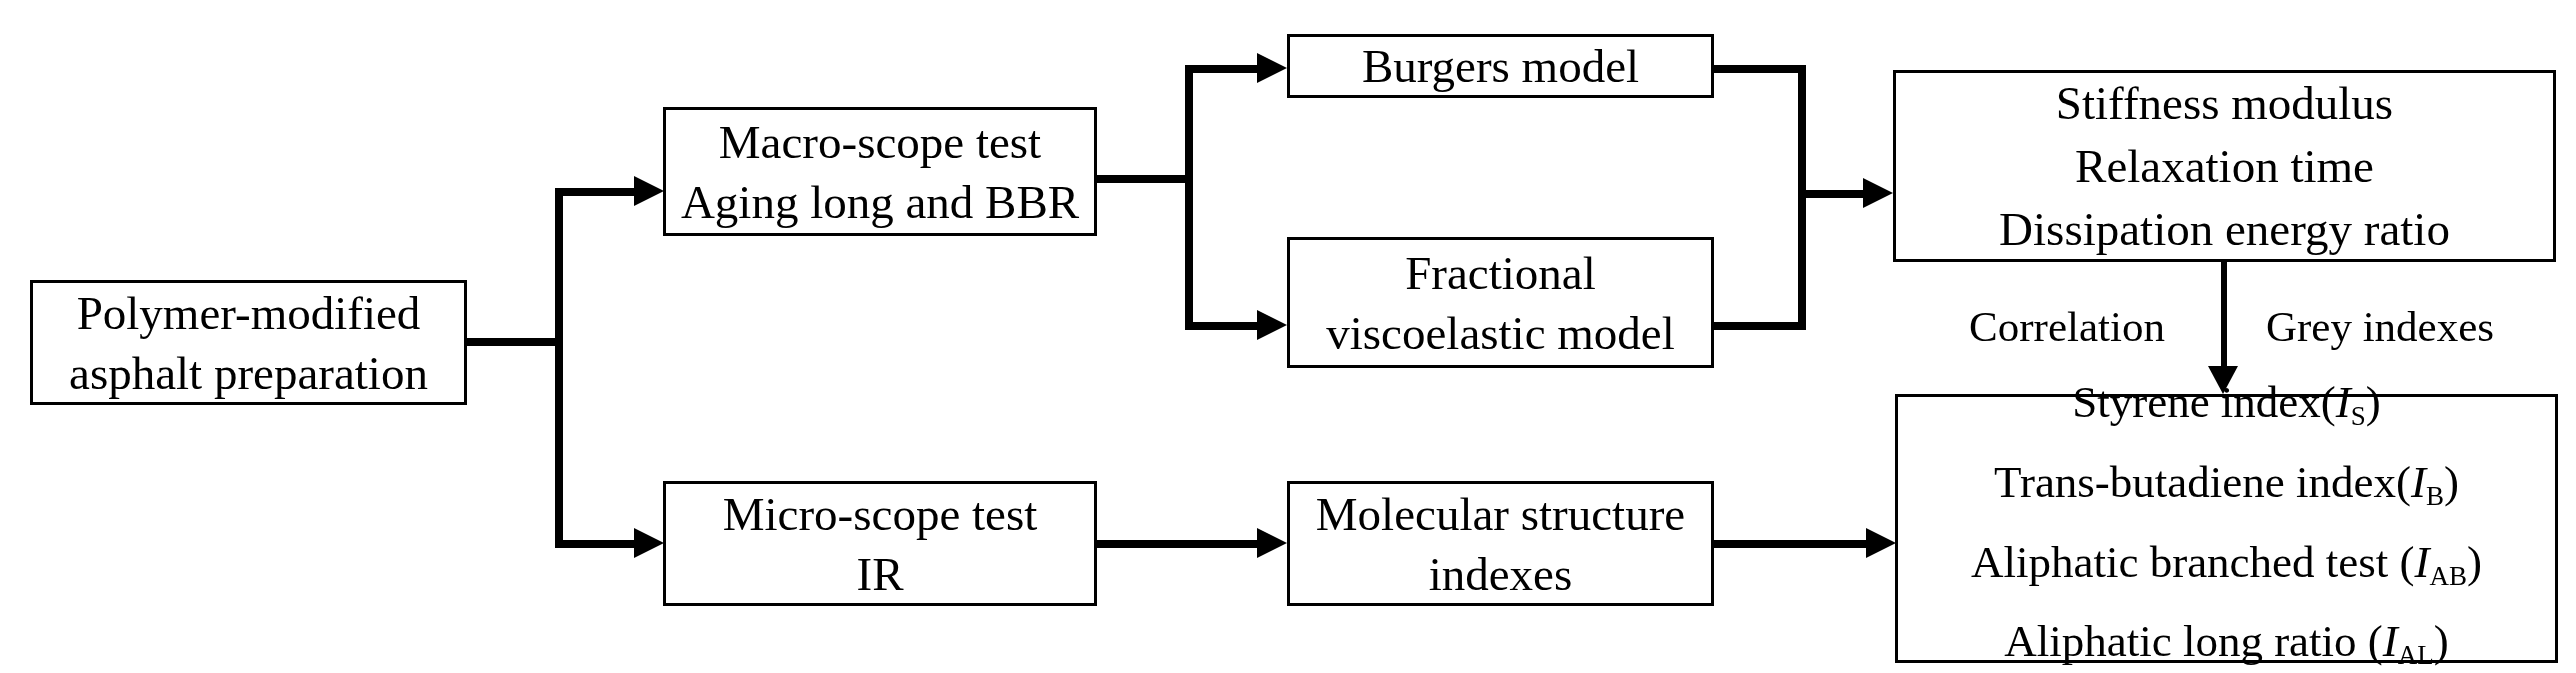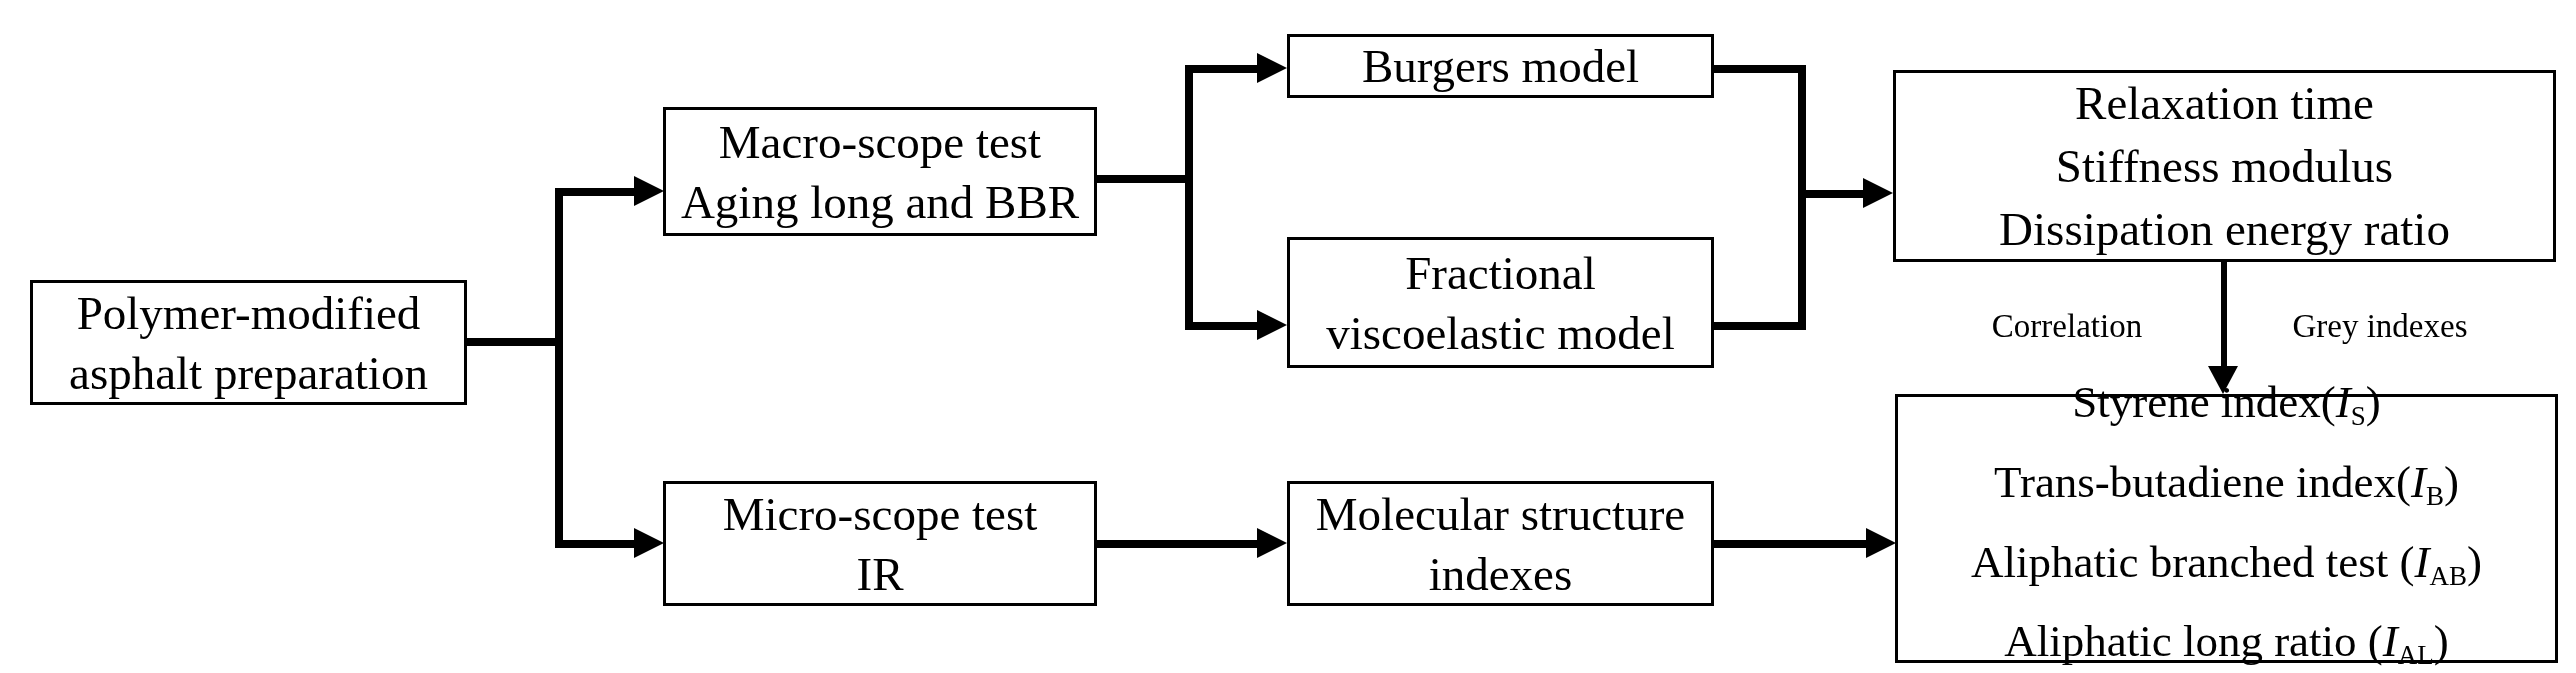--- a/index.html
+++ b/index.html
@@ -39,21 +39,21 @@
   }
   .ah-d{ 
     position:absolute;width:0;height:0;
     border-left:15.7px solid transparent;
     border-right:15.7px solid transparent;
     border-top:28px solid #000;
   }
   .flabel{
     position:absolute;
     transform:translate(-50%,-50%);
-    font-size:33px;
+    font-size:43px;
     white-space:nowrap;
   }
 </style>
 </head>
 <body>
 
 <div class="canvas">
 
   <div class="box box-polymer" style="left:30px;top:280px;width:437px;height:125px;">
     <div class="bl">Polymer-modified</div>
@@ -78,22 +78,22 @@
     <div class="bl">Fractional</div>
     <div class="bl">viscoelastic model</div>
   </div>
 
   <div class="box box-molecular" style="left:1287px;top:481px;width:427px;height:125px;align-items:center;">
     <div class="bl">Molecular structure</div>
     <div class="bl">indexes</div>
   </div>
 
   <div class="box box-stiffness" style="left:1893px;top:70px;width:663px;height:192px;">
+    <div class="bl">Stiffness modulus</div>
     <div class="bl">Relaxation time</div>
-    <div class="bl">Stiffness modulus</div>
     <div class="bl">Dissipation energy ratio</div>
   </div>
 
   <div class="box box-styrene" style="left:1895px;top:394px;width:663px;height:269px;">
     <div class="bl"><span>Styrene index(</span><span class="ivar">I</span><span class="isub">S</span><span>)</span></div>
     <div class="bl"><span>Trans-butadiene index(</span><span class="ivar">I</span><span class="isub">B</span><span>)</span></div>
     <div class="bl"><span>Aliphatic branched test (</span><span class="ivar">I</span><span class="isub">AB</span><span>)</span></div>
     <div class="bl"><span>Aliphatic long ratio (</span><span class="ivar">I</span><span class="isub">AL</span><span>)</span></div>
   </div>
 

